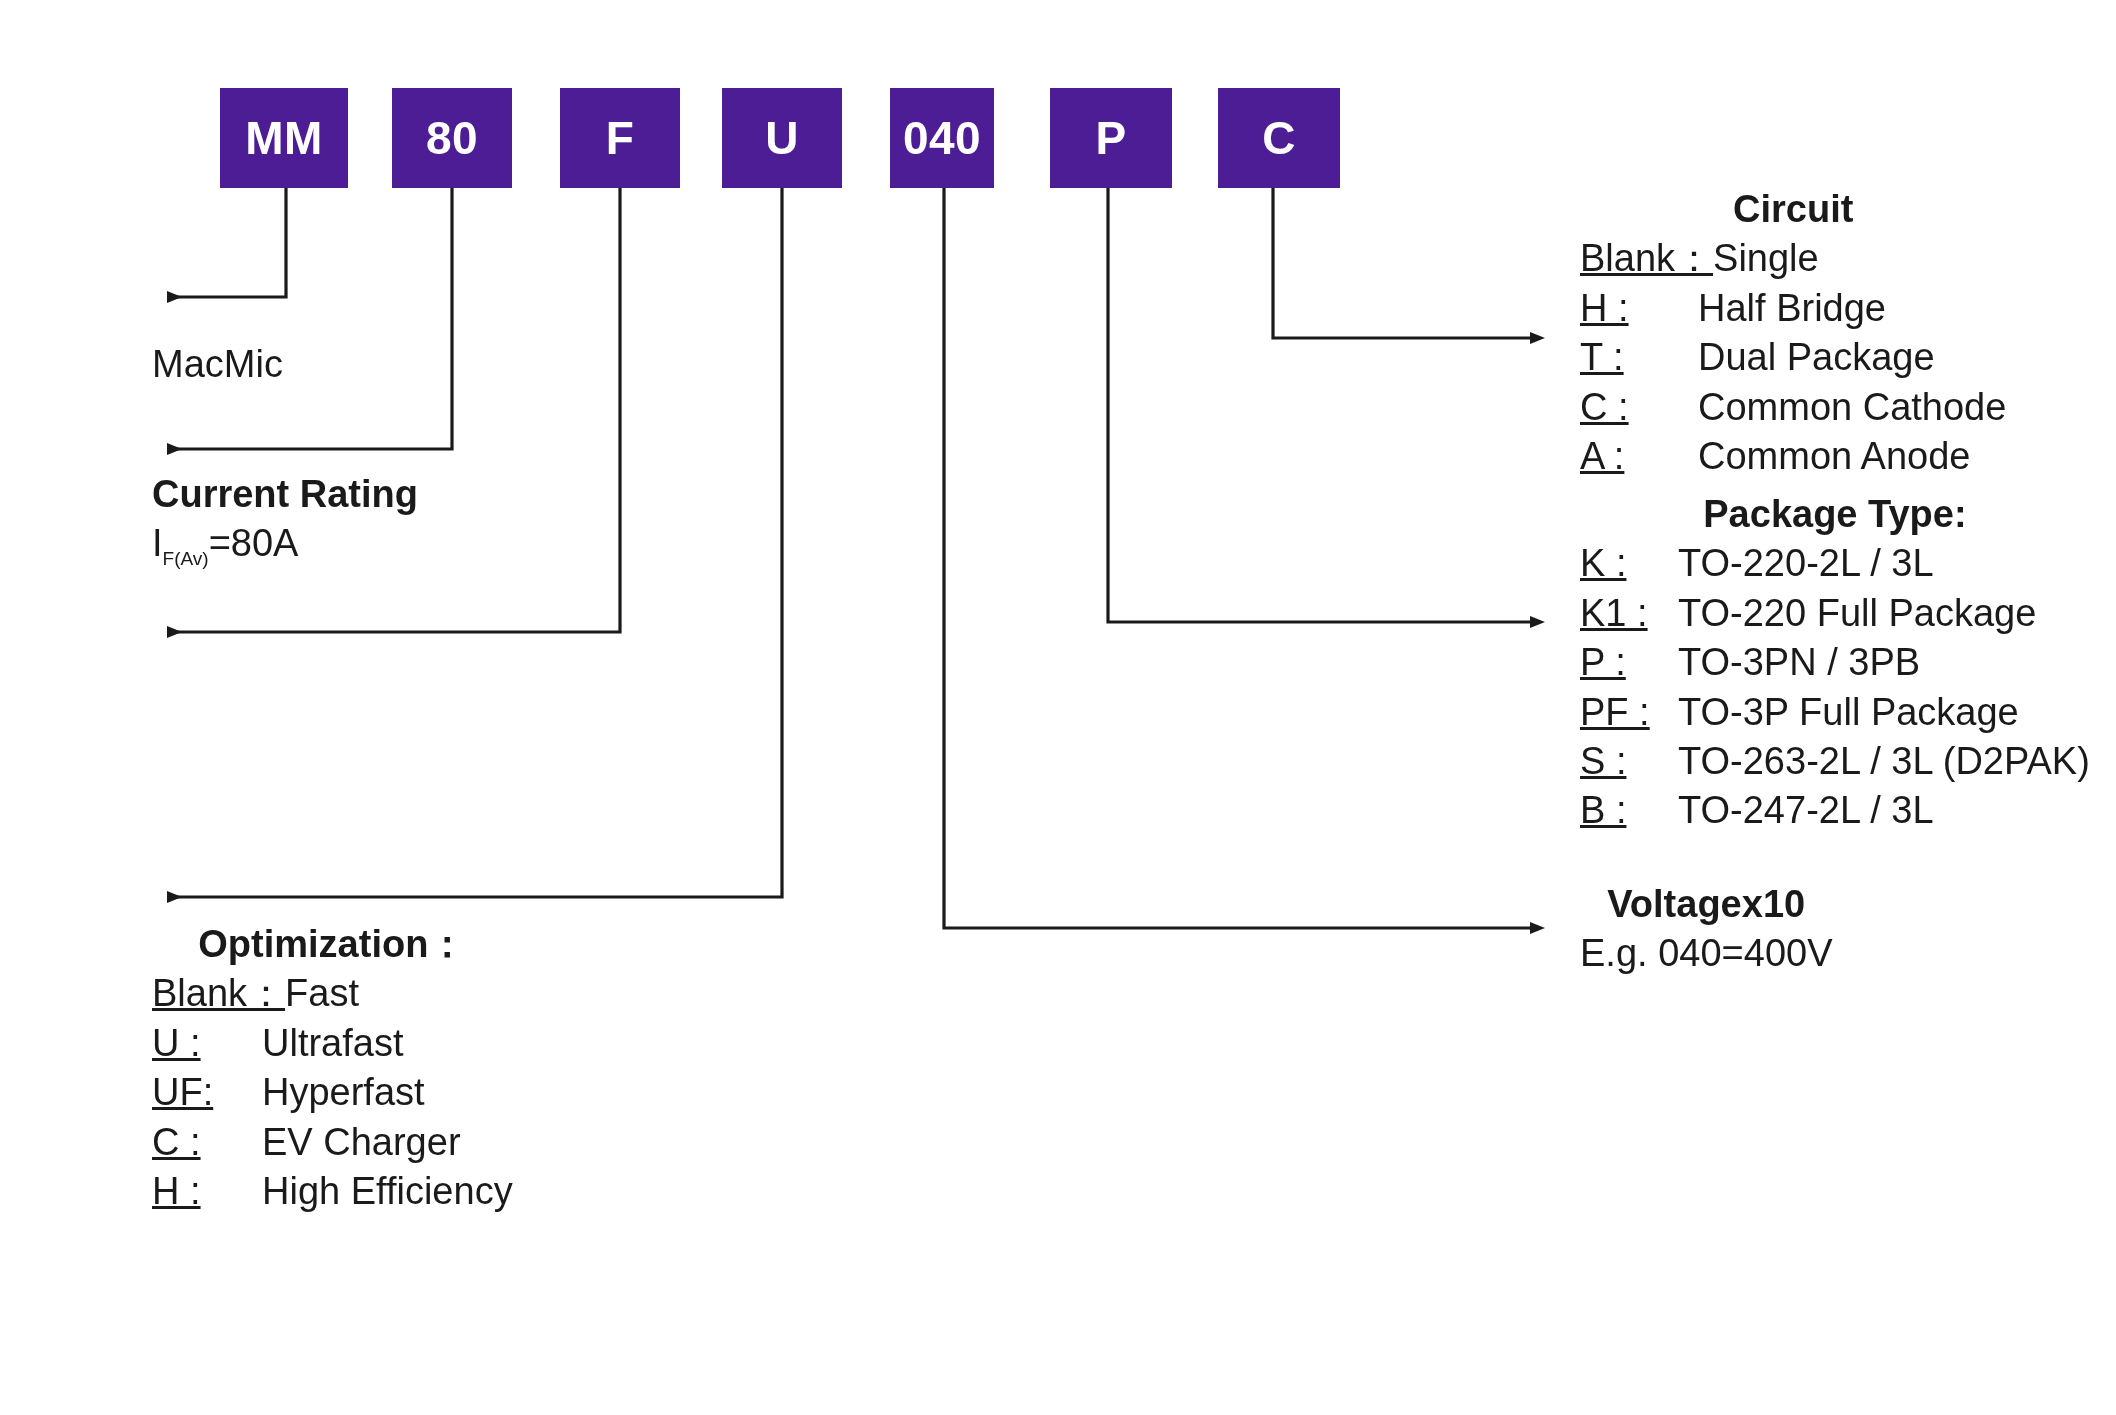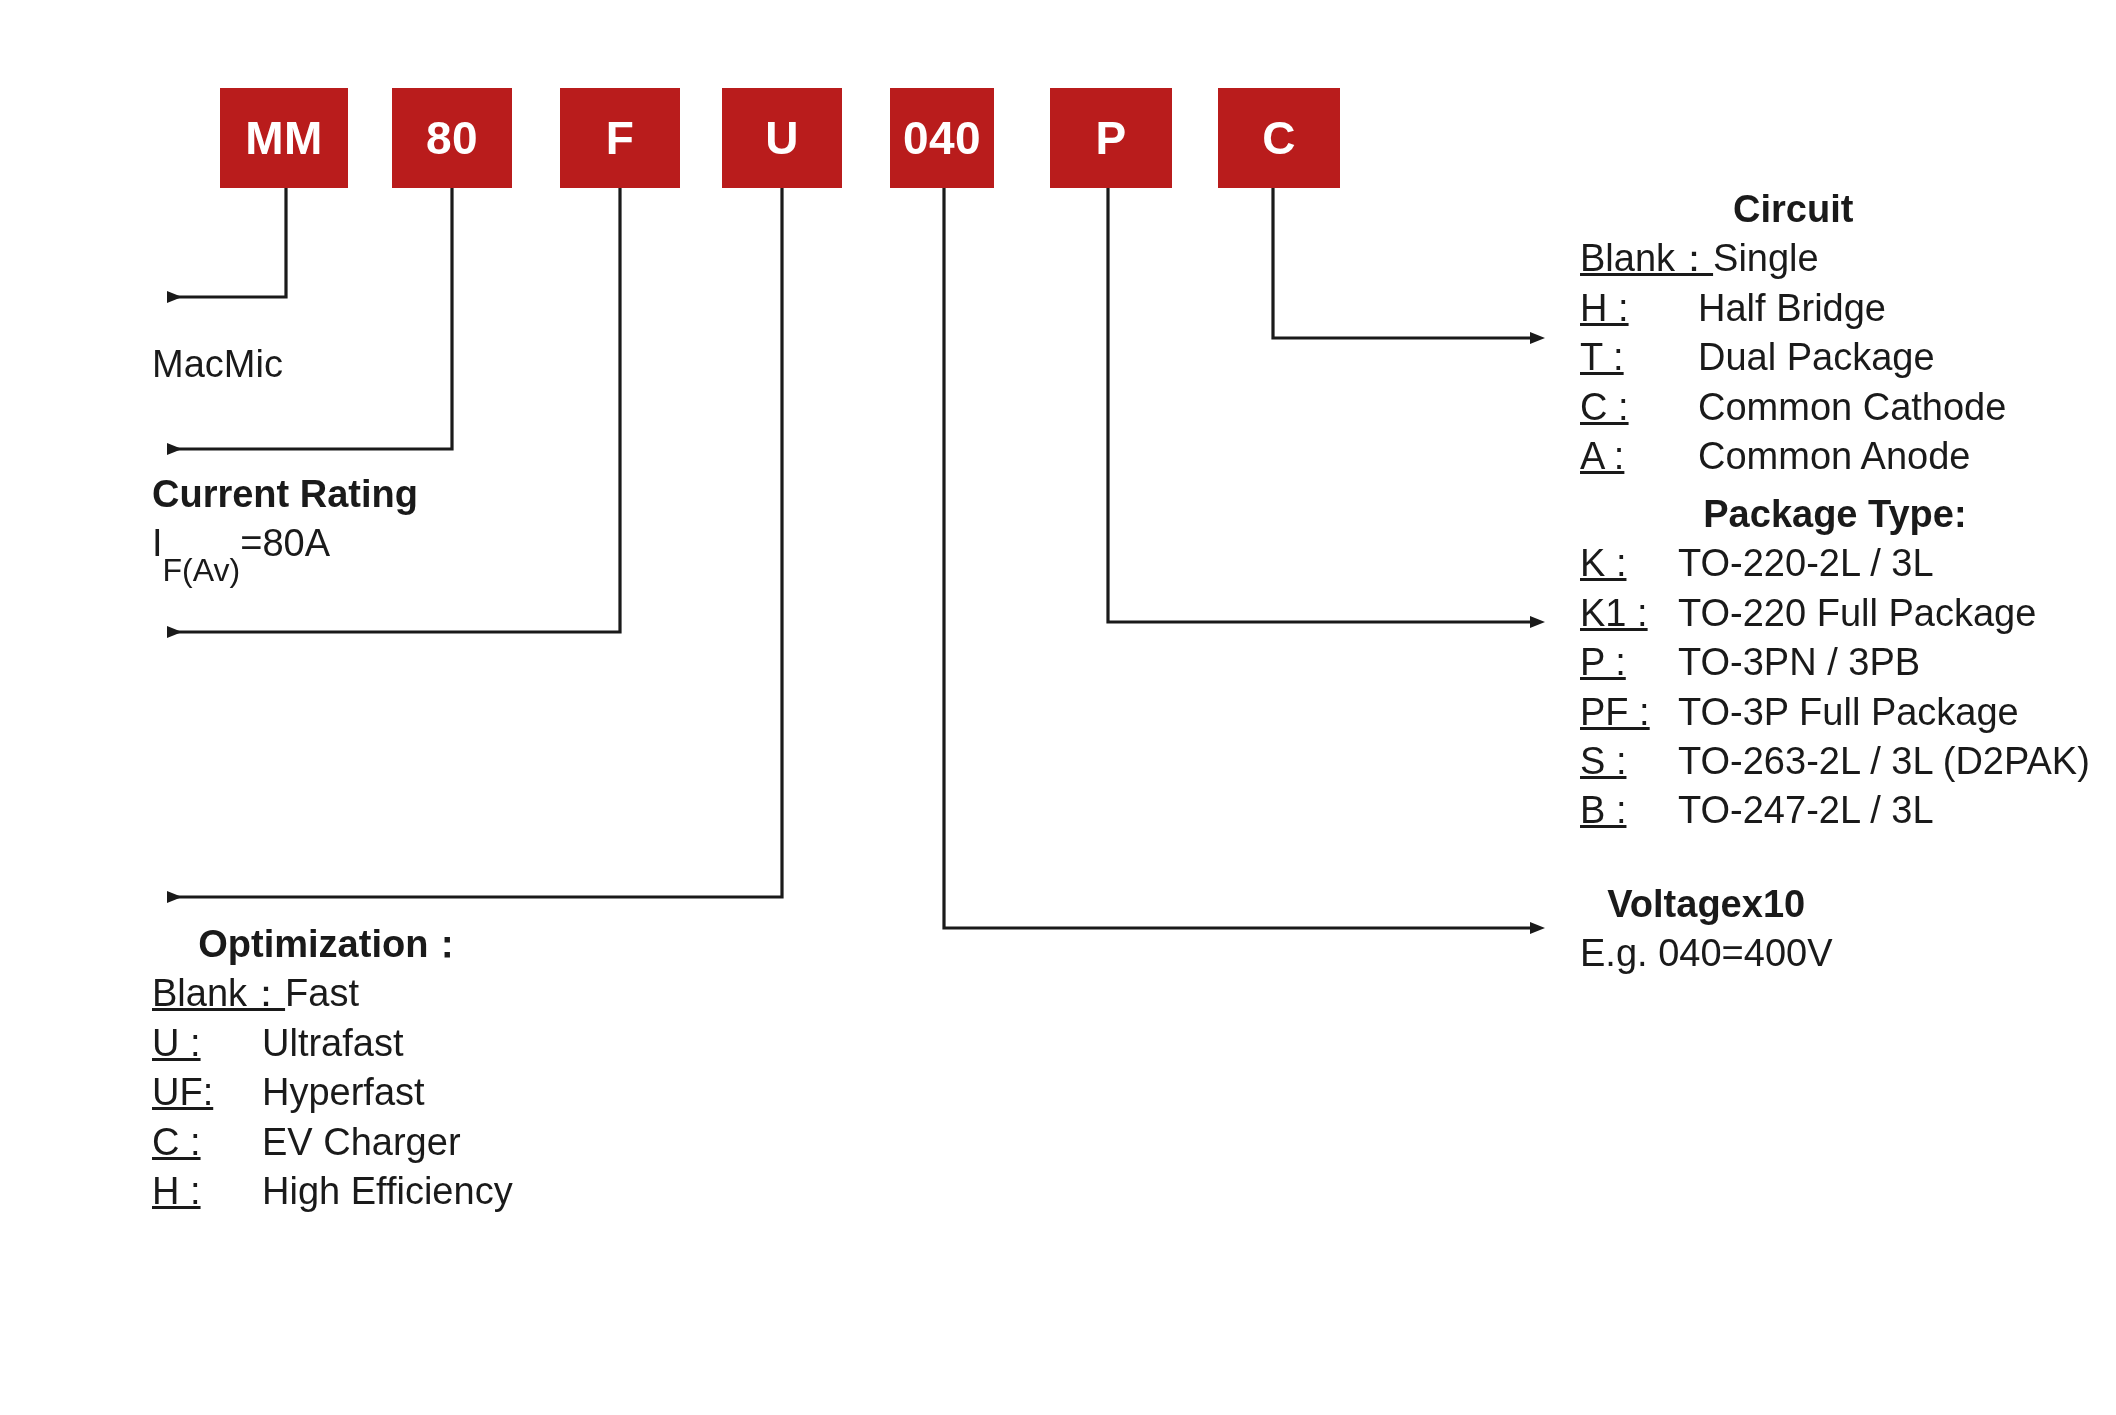--- a/index.html
+++ b/index.html
@@ -9,21 +9,21 @@
     font-family:"Liberation Sans", sans-serif;
     color:#1a1a1a;
     position:relative;
     overflow:hidden;
   }
   #canvas{position:absolute;left:0;top:0;width:2116px;height:1415px;}
   #lines{position:absolute;left:0;top:0;width:2116px;height:1415px;pointer-events:none;}
 
   .code-box{
     position:absolute;
-    background:#b91c1c;
+    background:#4c1d95;
     color:#ffffff;
     font-weight:bold;
     font-size:46px;
     display:flex;
     align-items:center;
     justify-content:center;
     letter-spacing:0.5px;
     height:100px;
     top:88px;
   }
@@ -44,21 +44,21 @@
     line-height:1.30;
     display:flex;
   }
   .block .ln .k{display:inline-block;text-decoration:underline;}
   .block .ln .v{display:inline-block;}
   .plain{
     font-size:38px;
     white-space:nowrap;
     line-height:1.30;
   }
-  .sub{font-size:32px;vertical-align:sub;position:relative;top:16px;margin-top:40px;}
+  .sub{font-size:19px;vertical-align:sub;position:relative;top:0;margin-top:40px;}
 </style>
 </head>
 <body>
 
 <div id="canvas">
 
   <svg id="lines" viewBox="0 0 2116 1415" width="2116" height="1415">
     <defs>
       <marker id="arrL" markerWidth="16" markerHeight="12" refX="15" refY="6" orient="auto" markerUnits="userSpaceOnUse">
         <path d="M15,0 L15,12 L0,6 Z" fill="#1a1a1a"></path>

